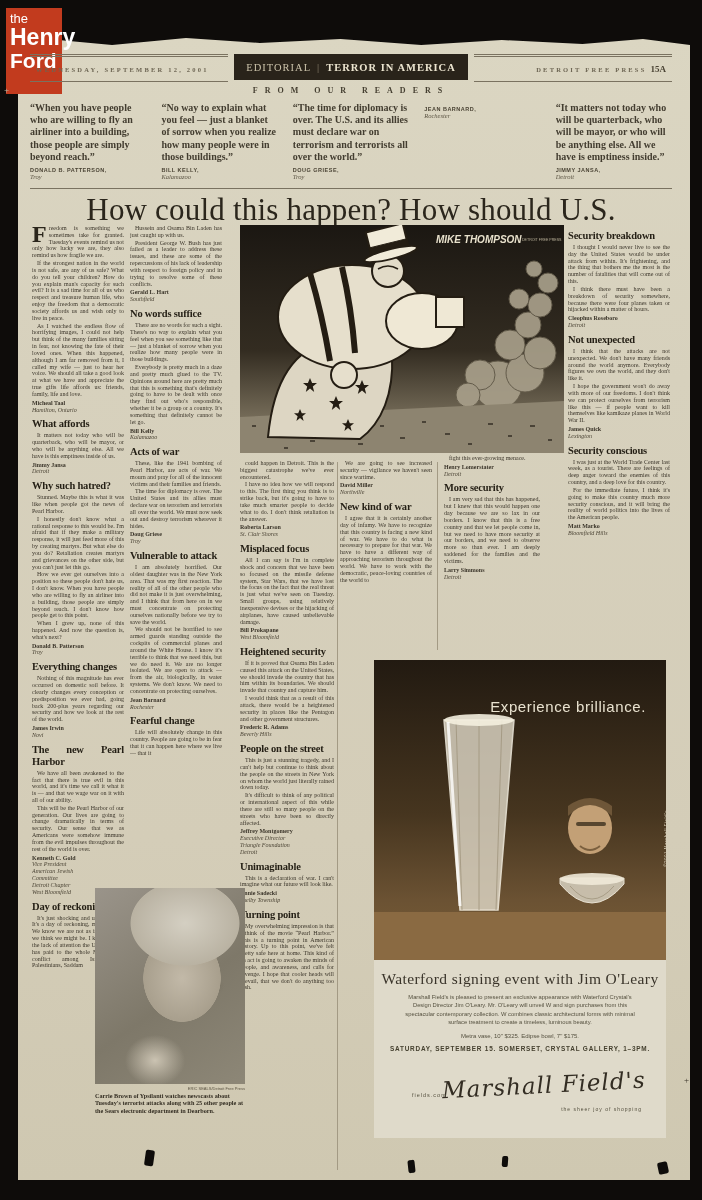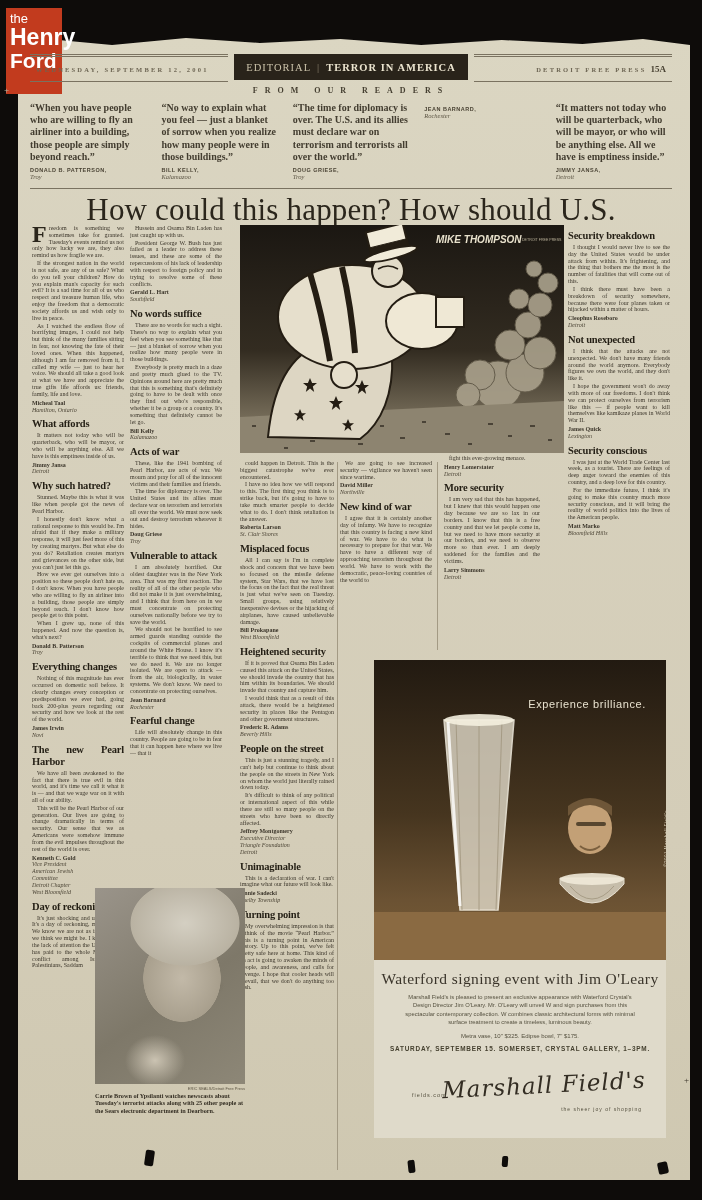--- a/index.html
+++ b/index.html
@@ -70,21 +70,21 @@
     radial-gradient(26px 16px at 46% 52%,#6e6759,rgba(0,0,0,0) 72%),
     radial-gradient(26px 16px at 74% 50%,#736c5d,rgba(0,0,0,0) 72%),
     radial-gradient(40px 34px at 40% 88%,#cbc3b2,rgba(0,0,0,0) 75%),
     linear-gradient(145deg,#9a948a,#7e7869 55%,#8d8777);}
   #photo-credit{left:95px;top:1086px;width:150px;text-align:right;font-size:4px;
     font-family:"Liberation Sans","DejaVu Sans",sans-serif;color:#5c5544;}
   #caption{left:95px;top:1092px;width:150px;font-size:6.2px;font-weight:bold;line-height:1.2;color:#332d22;}
   
   #ad{left:374px;top:660px;width:292px;height:486px;}
   #ad-photo{position:absolute;left:0;top:0;width:292px;height:308px;overflow:hidden;}
-  #ad-exp{position:absolute;right:20px;top:38px;font-size:11px;color:#e9e2cf;
+  #ad-exp{position:absolute;right:20px;top:38px;font-size:15px;color:#e9e2cf;
     font-family:"Liberation Sans","DejaVu Sans",sans-serif;letter-spacing:.6px;}
   #ad-rot{position:absolute;right:2px;top:150px;font-size:4.5px;color:#cfc6ae;
     transform:rotate(-90deg);transform-origin:right top;
     font-family:"Liberation Sans","DejaVu Sans",sans-serif;letter-spacing:.5px;}
   #ad-copy{position:absolute;left:0;top:300px;width:292px;height:178px;background:#dfdaca;
     text-align:center;font-family:"Liberation Sans","DejaVu Sans",sans-serif;}
   #ad-head{font-family:"Liberation Serif","DejaVu Serif",serif;font-size:15.5px;color:#3a342a;
     margin-top:10px;letter-spacing:.4px;}
   #ad-body{font-size:5.8px;line-height:1.45;color:#55503f;width:236px;margin:5px auto 0;}
   #ad-prices{font-size:6px;color:#55503f;margin-top:6px;}

